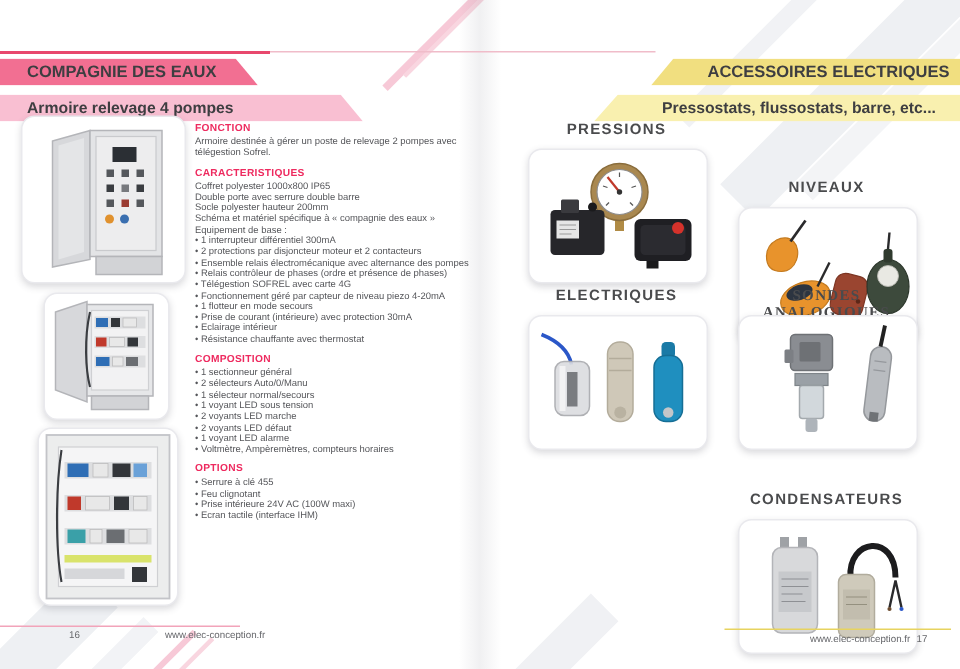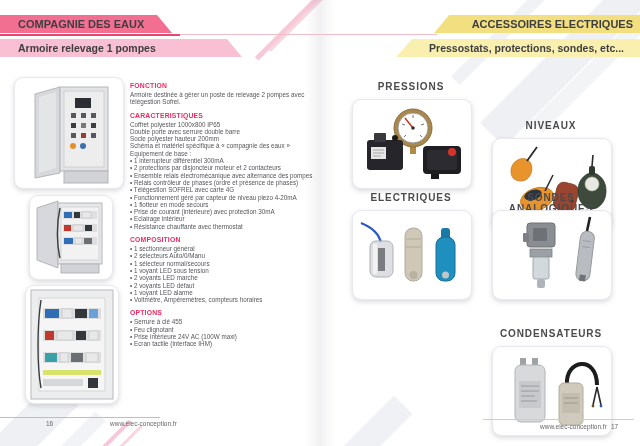--- a/index.html
+++ b/index.html
@@ -4,21 +4,21 @@
 <style>
   html,body{margin:0;padding:0;background:#fff;}
   .spread{position:relative;width:640px;height:446px;overflow:hidden;background:#ffffff;
           font-family:"Liberation Sans",sans-serif;color:#55565a;}
   
   .band{position:absolute;transform:rotate(45deg);z-index:0;}
   .gutter{position:absolute;left:306px;top:0;width:28px;height:446px;z-index:0;
           background:linear-gradient(to right,rgba(110,110,125,0) 0%,rgba(110,110,125,0.10) 50%,rgba(110,110,125,0) 100%);}
   .z{position:absolute;z-index:2;}
   
-  .banner{height:18px;line-height:18px;font-weight:700;color:#3e3e41;white-space:nowrap;}
+  .banner{height:18px;line-height:18px;font-weight:700;color:#3e3e41;white-space:nowrap;margin-top:24px;}
   .b1L{top:15px;left:0;width:172px;background:#f26f92;padding-left:18px;font-size:11px;
        clip-path:polygon(0 0,157px 0,172px 18px,0 18px);box-sizing:border-box;}
   .lineL{top:34px;left:0;width:180px;height:2px;background:#e8486d;}
   .hairline{top:34px;left:180px;width:257px;height:1px;background:#f0bcc9;}
   .b2L{top:39px;left:0;width:242px;background:#f9bfd2;padding-left:18px;font-size:10.5px;
        clip-path:polygon(0 0,227px 0,242px 18px,0 18px);box-sizing:border-box;}
   .b1R{top:15px;left:434px;width:206px;background:#f1df80;text-align:right;padding-right:7px;font-size:11px;
        clip-path:polygon(15px 0,206px 0,206px 18px,0 18px);box-sizing:border-box;}
   .b2R{top:39px;left:396px;width:244px;background:#f9f0af;text-align:right;padding-right:16px;font-size:10.5px;
        clip-path:polygon(16px 0,244px 0,244px 18px,0 18px);box-sizing:border-box;}
@@ -58,21 +58,21 @@
   <div class="band" style="left:112px;top:414px;width:3px;height:80px;background:#f9d6e0;"></div>
   <div class="band" style="left:330px;top:380px;width:26px;height:170px;background:#f0f1f4;"></div>
   <div class="gutter"></div>
 
   <div class="z banner b1L">
     <span>COMPAGNIE DES EAUX</span>
   </div>
   <div class="z lineL"></div>
   <div class="z hairline"></div>
   <div class="z banner b2L">
-    <span>Armoire relevage 1 pompes</span>
+    <span>Armoire relevage 4 pompes</span>
   </div>
 
   <div class="photo-card z" style="left:14px;top:77px;width:108px;height:110px;">
     <svg width="108" height="110" viewBox="0 0 108 110">
       <polygon points="20,16 45,9 45,95 20,100" fill="#d7d8db" stroke="#b4b5b9" stroke-width="1"></polygon>
       <polygon points="24,19 41,14 41,90 24,95" fill="#e4e5e7"></polygon>
       <rect x="45" y="9" width="48" height="84" fill="#e3e4e6" stroke="#b4b5b9" stroke-width="1"></rect>
       <rect x="49" y="13" width="40" height="76" fill="#ededee" stroke="#c9cacd" stroke-width="0.8"></rect>
       <rect x="60" y="20" width="16" height="10" fill="#2b2f34"></rect>
       <rect x="56" y="35" width="5" height="5" fill="#55585c"></rect>
@@ -186,21 +186,21 @@
     </div>
 
   <div class="z flineL"></div>
   <div class="z ftr" style="top:420px;left:46px;">16</div>
   <a class="z ftr site" style="top:420px;left:110px;" href="#">www.elec-conception.fr</a>
 
   <div class="z banner b1R">
     <span>ACCESSOIRES ELECTRIQUES</span>
   </div>
   <div class="z banner b2R">
-    <span>Pressostats, protections, sondes, etc...</span>
+    <span>Pressostats, flussostats, barre, etc...</span>
   </div>
 
   <div class="cat z" style="left:352px;top:81px;">
     <div class="cat-label">PRESSIONS</div>
     <div class="card">
       <svg width="118" height="88" viewBox="0 0 118 88">
         <rect x="57" y="45" width="6" height="9" fill="#b08b45"></rect>
         <circle cx="60" cy="28" r="19" fill="#a98850" stroke="#8a6d3c" stroke-width="1"></circle>
         <circle cx="60" cy="28" r="15" fill="#ffffff" stroke="#8d8d8f" stroke-width="0.8"></circle>
         <g stroke="#555" stroke-width="0.8">
@@ -258,21 +258,21 @@
         <line x1="53" y1="28" x2="68" y2="28" stroke="#b3ac9b" stroke-width="1"></line>
         <line x1="53" y1="36" x2="68" y2="36" stroke="#b3ac9b" stroke-width="1"></line>
         <circle cx="60.5" cy="64" r="4" fill="#b9b2a1"></circle>
         <rect x="88" y="17" width="9" height="11" rx="3" fill="#1a7aa6"></rect>
         <rect x="83" y="26" width="19" height="44" rx="8" fill="#1f8fbf" stroke="#166e95" stroke-width="1"></rect>
         <circle cx="92.5" cy="64" r="3.5" fill="#c3c6c9"></circle>
       </svg>
     </div>
   </div>
 
-  <div class="cat z" style="left:492px;top:192px;">
+  <div class="cat z" style="left:492px;top:192px;font-family:Liberation Serif, serif;">
     <div class="cat-label">SONDES ANALOGIQUES</div>
     <div class="card">
       <svg width="118" height="88" viewBox="0 0 118 88">
         <rect x="34" y="12" width="28" height="24" rx="3" fill="#8a8d92" stroke="#6e7175" stroke-width="1"></rect>
         <rect x="40" y="17" width="14" height="13" rx="1" fill="#6e7175"></rect>
         <rect x="30" y="22" width="6" height="9" rx="1" fill="#7c7f84"></rect>
         <rect x="37" y="38" width="22" height="8" fill="#9aa0a6" stroke="#7e8489" stroke-width="0.8"></rect>
         <rect x="40" y="46" width="16" height="22" rx="2" fill="#ced4d9" stroke="#9aa0a5" stroke-width="1" opacity="0.9"></rect>
         <rect x="44" y="68" width="8" height="9" rx="2" fill="#aeb4ba"></rect>
         <g transform="rotate(7 92 46)">

